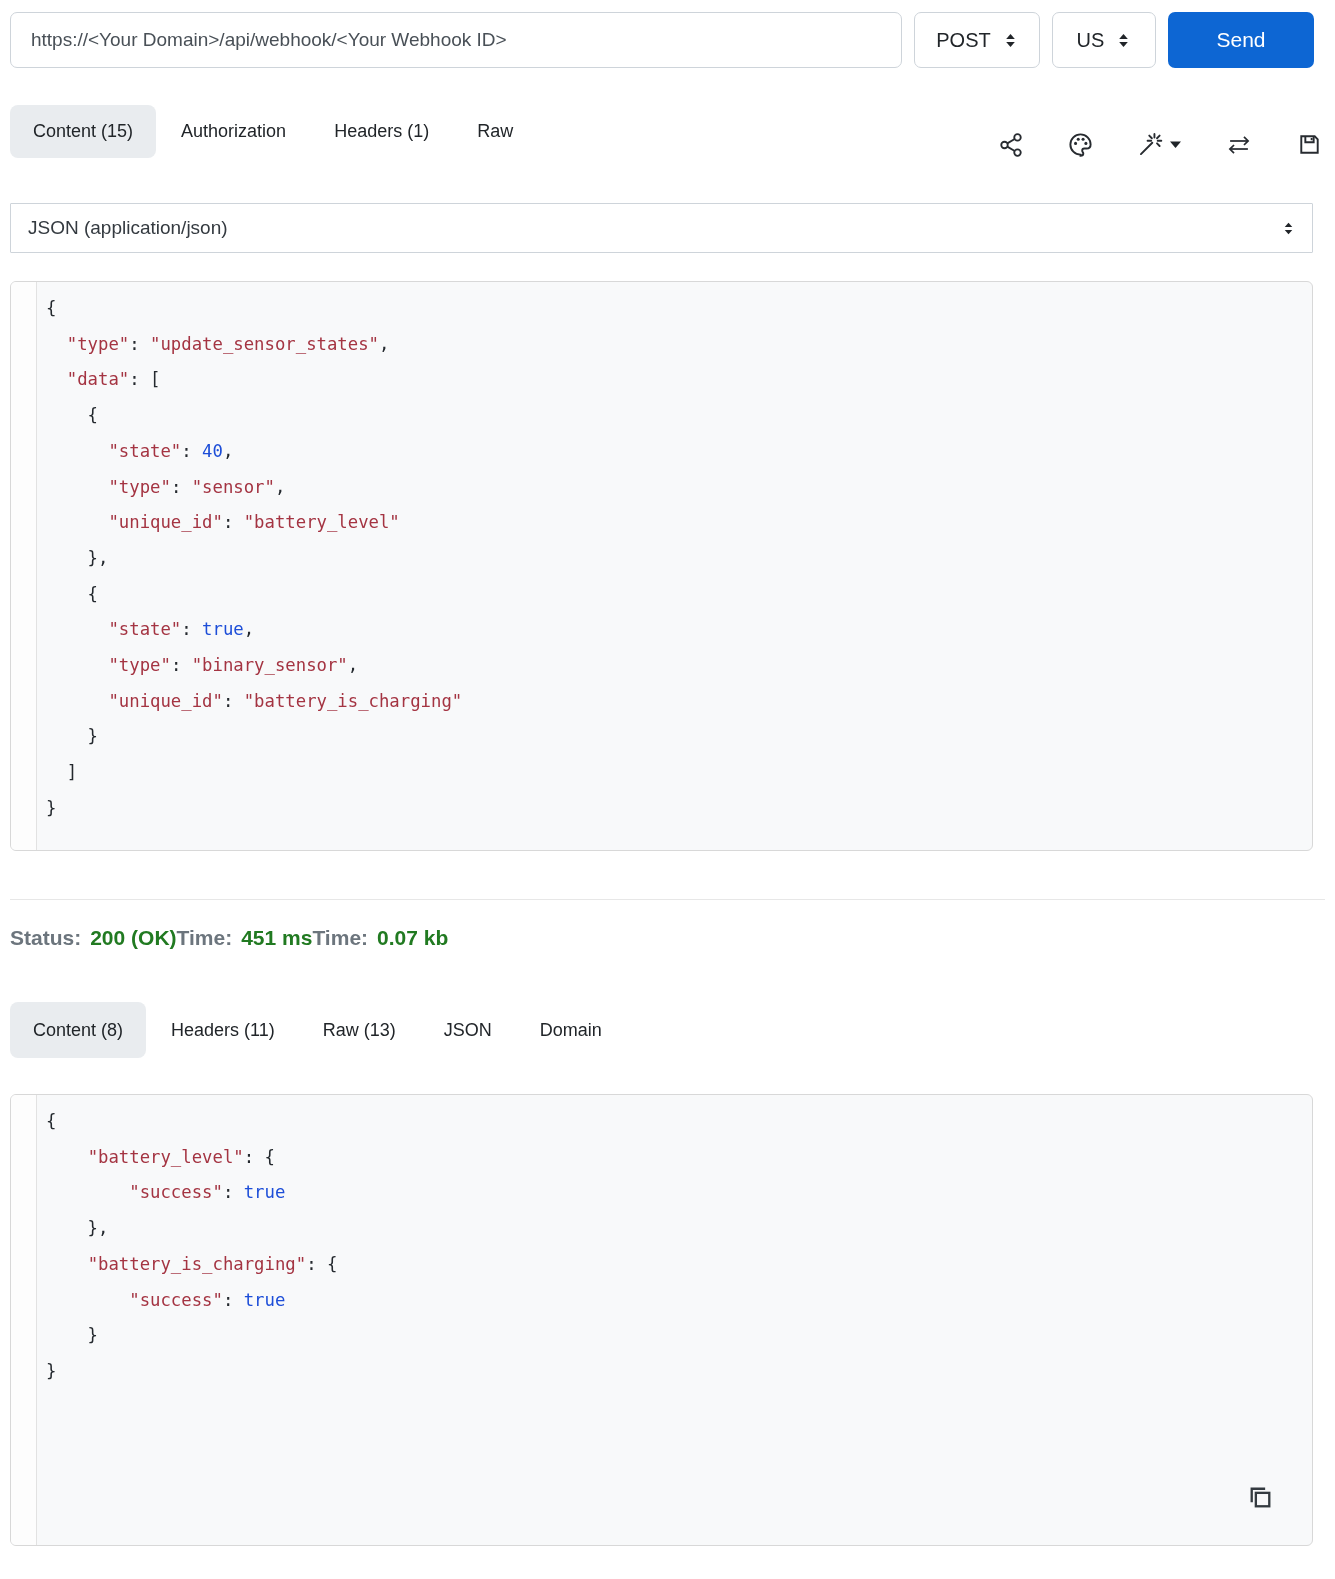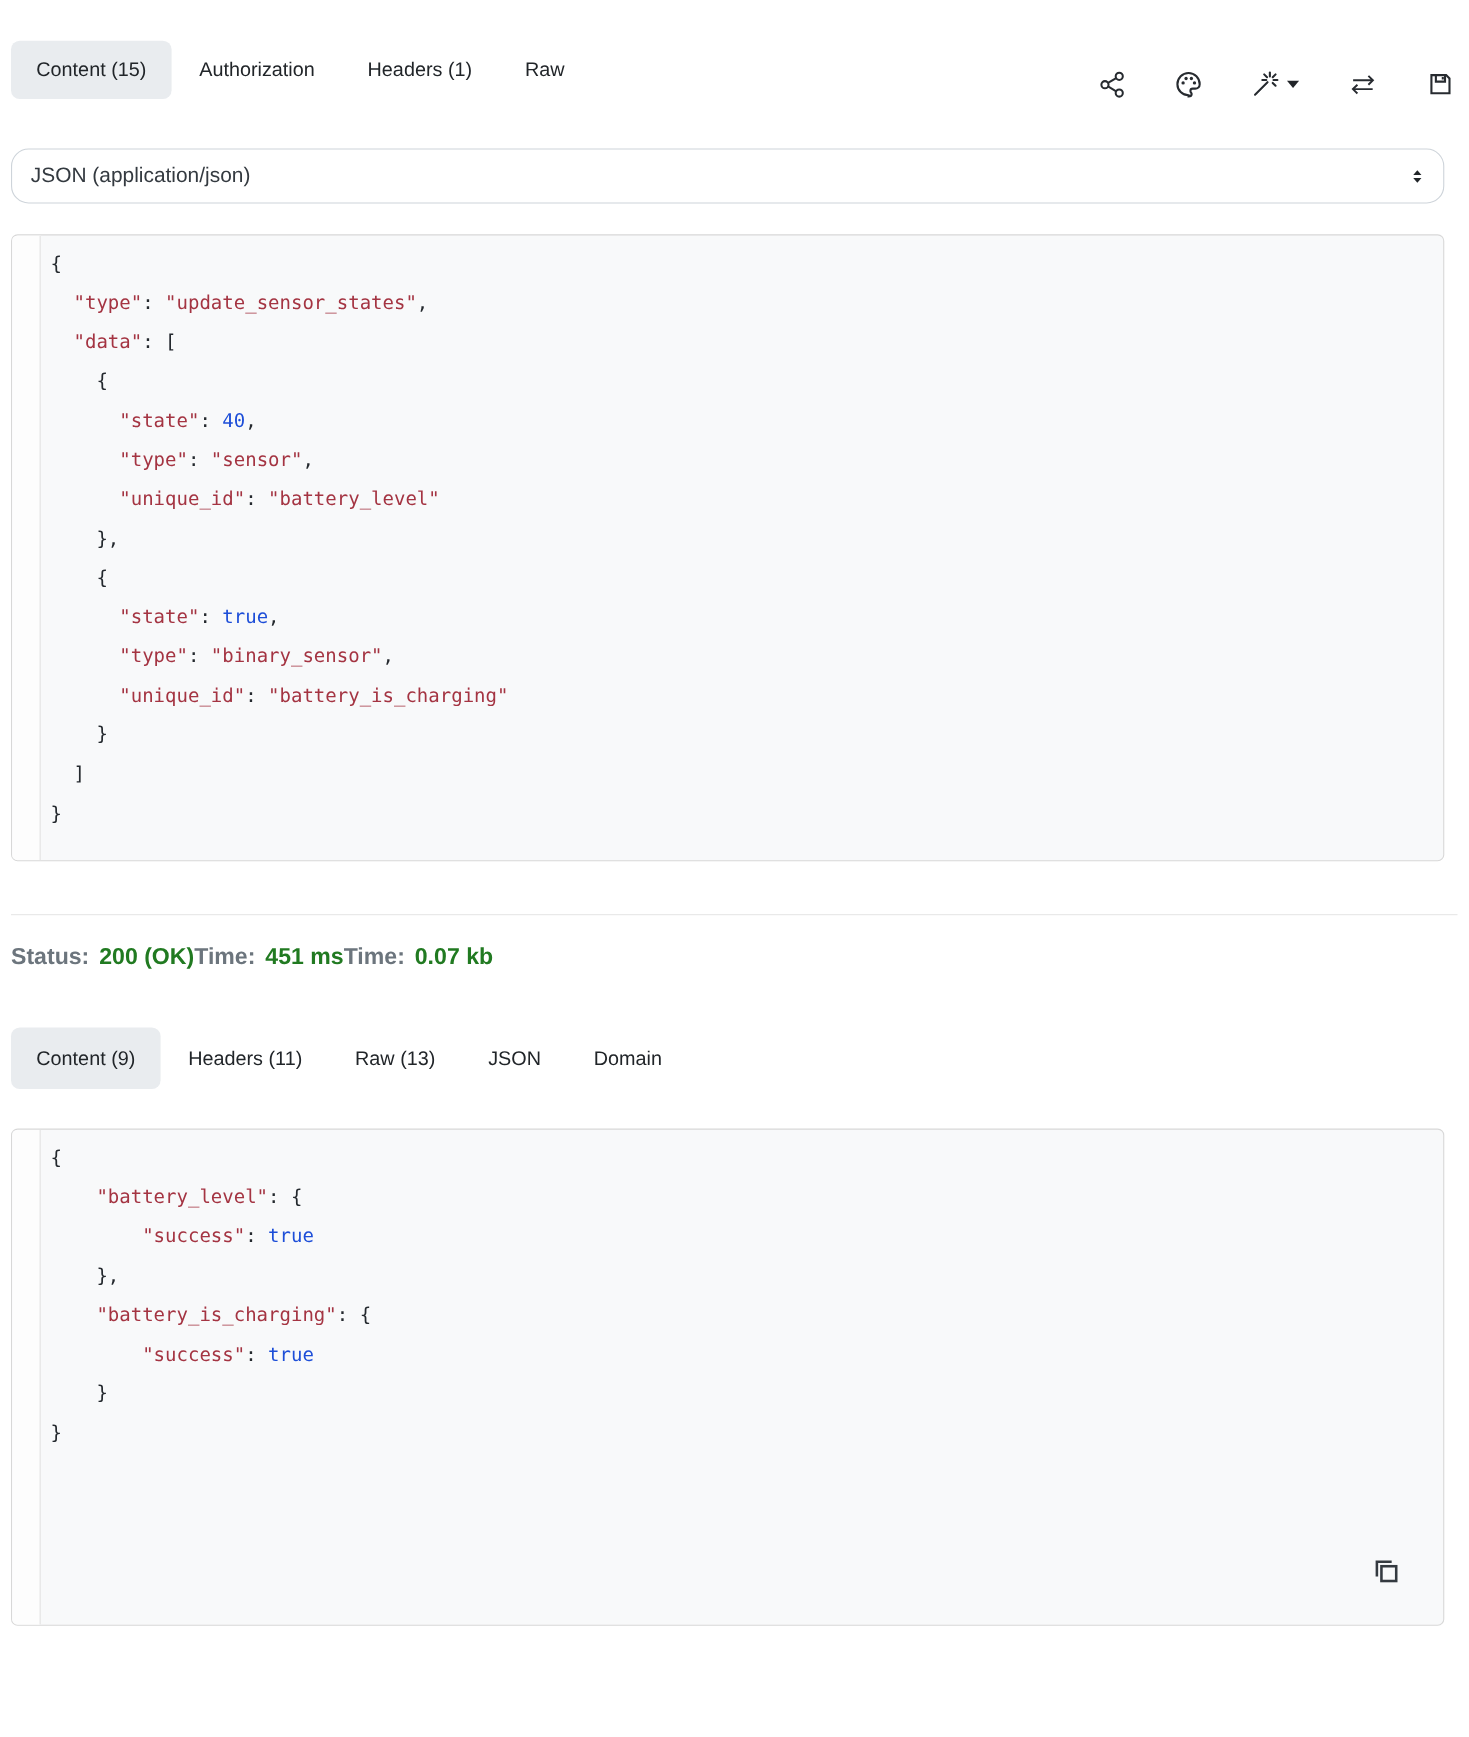--- a/index.html
+++ b/index.html
@@ -53,21 +53,21 @@
   }
   .tab.active { background: #e9ecef; }
 
   .toolbar { display: flex; align-items: center; gap: 43px; }
   .icon-btn { display: inline-flex; align-items: center; gap: 5px; cursor: pointer; color: #272b30; }
   .icon-btn svg { display: block; }
 
   
   .type-select {
     margin: 45px 22px 0 10px; height: 50px;
-    border: 1px solid #ced4da; border-radius: 16px;
+    border: 1px solid #ced4da; border-radius: 1px;
     display: flex; align-items: center; justify-content: space-between;
     padding: 0 17px; font-size: 19px; color: #343a40; background: #fff; cursor: pointer;
   }
 
   
   .code-block {
     margin: 28px 22px 0 10px;
     background: #f8f9fa; border: 1px solid #d8d8d8; border-radius: 6px;
     display: flex; overflow: hidden; position: relative;
   }
@@ -97,20 +97,38 @@
   }
   .status-row .lbl { color: #6c757d; margin-right: 9px; }
   .status-row .val { color: #217a21; }
   .status-row .gap { }
 </style>
 </head>
 <body>
 
 <div class="app">
 
+  <div class="topbar">
+    <input class="url-input" type="text" value="https://&lt;Your Domain&gt;/api/webhook/&lt;Your Webhook ID&gt;" style="">
+    <div class="select-box method">
+      <span>POST</span>
+      <svg width="15" height="19" viewBox="0 0 16 20" fill="#212529">
+        <path d="M8 3 L12.6 8.3 H3.4 Z"></path>
+          <path d="M8 17 L12.6 11.7 H3.4 Z"></path>
+      </svg>
+    </div>
+    <div class="select-box locale">
+      <span>US</span>
+      <svg width="15" height="19" viewBox="0 0 16 20" fill="#212529">
+        <path d="M8 3 L12.6 8.3 H3.4 Z"></path>
+          <path d="M8 17 L12.6 11.7 H3.4 Z"></path>
+      </svg>
+    </div>
+    <button class="send-btn">Send</button>
+  </div>
 
   <div class="tabs-row">
     <div class="tabs">
       <div class="tab active">Content (15)</div>
       <div class="tab">Authorization</div>
       <div class="tab">Headers (1)</div>
       <div class="tab">Raw</div>
     </div>
     <div class="toolbar">
       <span class="icon-btn">
@@ -198,21 +216,21 @@
     <span class="lbl">Status:</span>
     <span class="val">200 (OK)</span>
     <span class="lbl gap">Time:</span>
     <span class="val">451 ms</span>
     <span class="lbl gap">Time:</span>
     <span class="val">0.07 kb</span>
   </div>
 
   <div class="tabs-row second">
     <div class="tabs">
-      <div class="tab active">Content (9)</div>
+      <div class="tab active">Content (8)</div>
       <div class="tab">Headers (11)</div>
       <div class="tab">Raw (13)</div>
       <div class="tab">JSON</div>
       <div class="tab">Domain</div>
     </div>
   </div>
 
   <div class="code-block response">
     <div class="gutter"></div>
     <div class="code-area">

